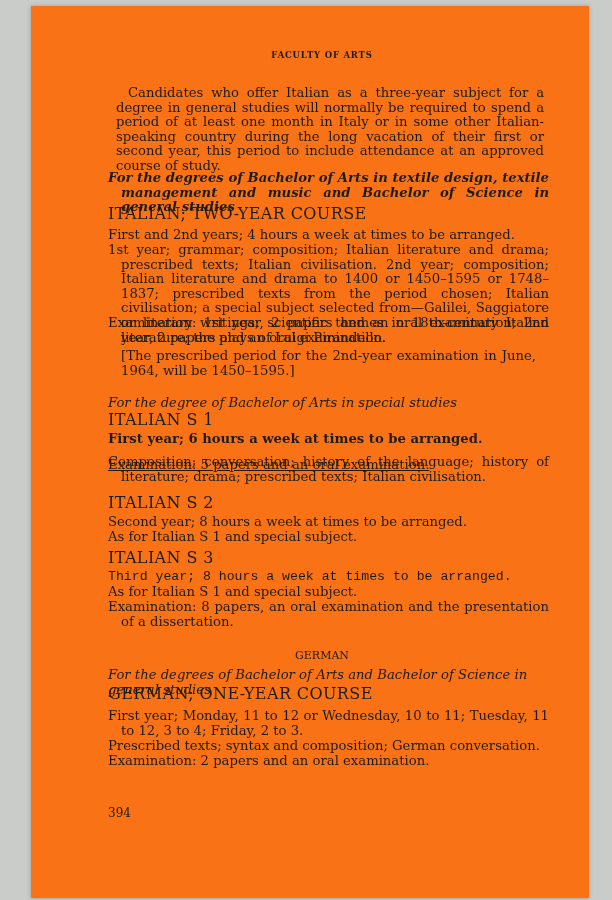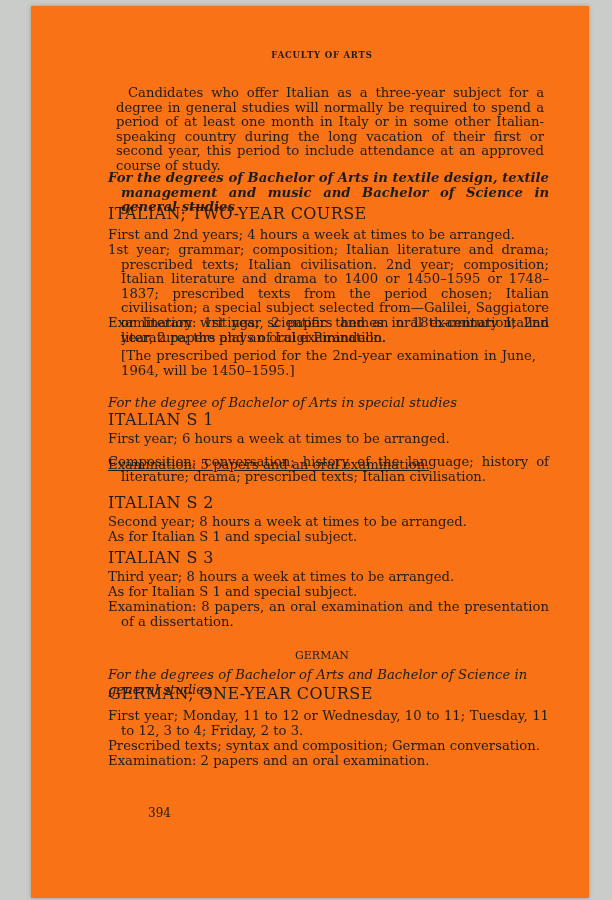--- a/index.html
+++ b/index.html
@@ -8,50 +8,50 @@
           box-shadow: 0 0 4px rgba(0,0,0,0.25); }
   .content { position:absolute; left:77px; top:0; width:428px; font-family:"DejaVu Serif", "Liberation Serif", serif;
              color:#1e1c18; font-size:13.2px; line-height:14.6px; }
   .runhead { position:absolute; top:42px; left:0; width:428px; text-align:center; font-size:8.5px; letter-spacing:0.8px; font-weight:bold; }
   .para { text-align:justify; text-indent:12px; position:absolute; left:8px; width:428px; }
   .it { font-style:italic; }
   .hang { padding-left:13px; text-indent:-13px; text-align:justify; }
   .sc { font-size:16px; letter-spacing:0.4px; }
   .block { position:absolute; left:0; width:428px; }
   .center { text-align:center; }
-  .pno { position:absolute; font-size:12px;margin-left:40px; }
+  .pno { position:absolute; font-size:12px; }
 </style>
 </head>
 <body>
 
 <div class="page">
   <div class="content">
     <div class="runhead">FACULTY OF ARTS</div>
 
     <div class="para" style="top:80px;">Candidates who offer Italian as a three-year subject for a degree in general studies will normally be required to spend a period of at least one month in Italy or in some other Italian-speaking country during the long vacation of their first or second year, this period to include attendance at an approved course of study.</div>
 
     <div class="block it hang" style="top:165px;font-weight:bold;">For the degrees of Bachelor of Arts in textile design, textile management and music and Bachelor of Science in general studies</div>
     <div class="block sc" style="top:201px;">ITALIAN; TWO-YEAR COURSE</div>
     <div class="block hang" style="top:222px;">First and 2nd years; 4 hours a week at times to be arranged.</div>
     <div class="block hang" style="top:237px;">1st year; grammar; composition; Italian literature and drama; prescribed texts; Italian civilisation. 2nd year; composition; Italian literature and drama to 1400 or 1450–1595 or 1748–1837; prescribed texts from the period chosen; Italian civilisation; a special subject selected from—Galilei, Saggiatore or literary writings; scientific themes in 18th-century Italian literature; the plays of Luigi Pirandello.</div>
     <div class="block hang" style="top:310px;">Examination: 1st year, 2 papers and an oral examination; 2nd year, 2 papers and an oral examination.</div>
     <div class="block" style="top:343px; padding-left:13px; width:415px; text-align:justify;">[The prescribed period for the 2nd-year examination in June, 1964, will be 1450–1595.]</div>
 
     <div class="block it" style="top:390px;">For the degree of Bachelor of Arts in special studies</div>
     <div class="block sc" style="top:407px;">ITALIAN S 1</div>
-    <div class="block hang" style="top:426px;">First year; 6 hours a week at times to be arranged.</div>
+    <div class="block hang" style="top:426px;font-weight:bold;">First year; 6 hours a week at times to be arranged.</div>
     <div class="block hang" style="top:449px;">Composition; conversation; history of the language; history of literature; drama; prescribed texts; Italian civilisation.</div>
     <div class="block hang" style="top:452px;text-decoration:underline;">Examination: 5 papers and an oral examination.</div>
 
     <div class="block sc" style="top:490px;">ITALIAN S 2</div>
     <div class="block hang" style="top:509px;">Second year; 8 hours a week at times to be arranged.</div>
     <div class="block hang" style="top:524px;">As for Italian S 1 and special subject.</div>
 
     <div class="block sc" style="top:545px;">ITALIAN S 3</div>
-    <div class="block hang" style="top:564px;">Third year; 8 hours a week at times to be arranged.</div>
+    <div class="block hang" style="top:564px;font-family:Liberation Mono, monospace;">Third year; 8 hours a week at times to be arranged.</div>
     <div class="block hang" style="top:579px;">As for Italian S 1 and special subject.</div>
     <div class="block hang" style="top:594px;">Examination: 8 papers, an oral examination and the presentation of a dissertation.</div>
 
     <div class="block center" style="top:643px; font-size:11px;">GERMAN</div>
     <div class="block it" style="top:662px;">For the degrees of Bachelor of Arts and Bachelor of Science in general studies</div>
     <div class="block sc" style="top:681px;">GERMAN; ONE-YEAR COURSE</div>
     <div class="block hang" style="top:703px;">First year; Monday, 11 to 12 or Wednesday, 10 to 11; Tuesday, 11 to 12, 3 to 4; Friday, 2 to 3.</div>
     <div class="block hang" style="top:733px;">Prescribed texts; syntax and composition; German conversation.</div>
     <div class="block hang" style="top:748px;">Examination: 2 papers and an oral examination.</div>
 

